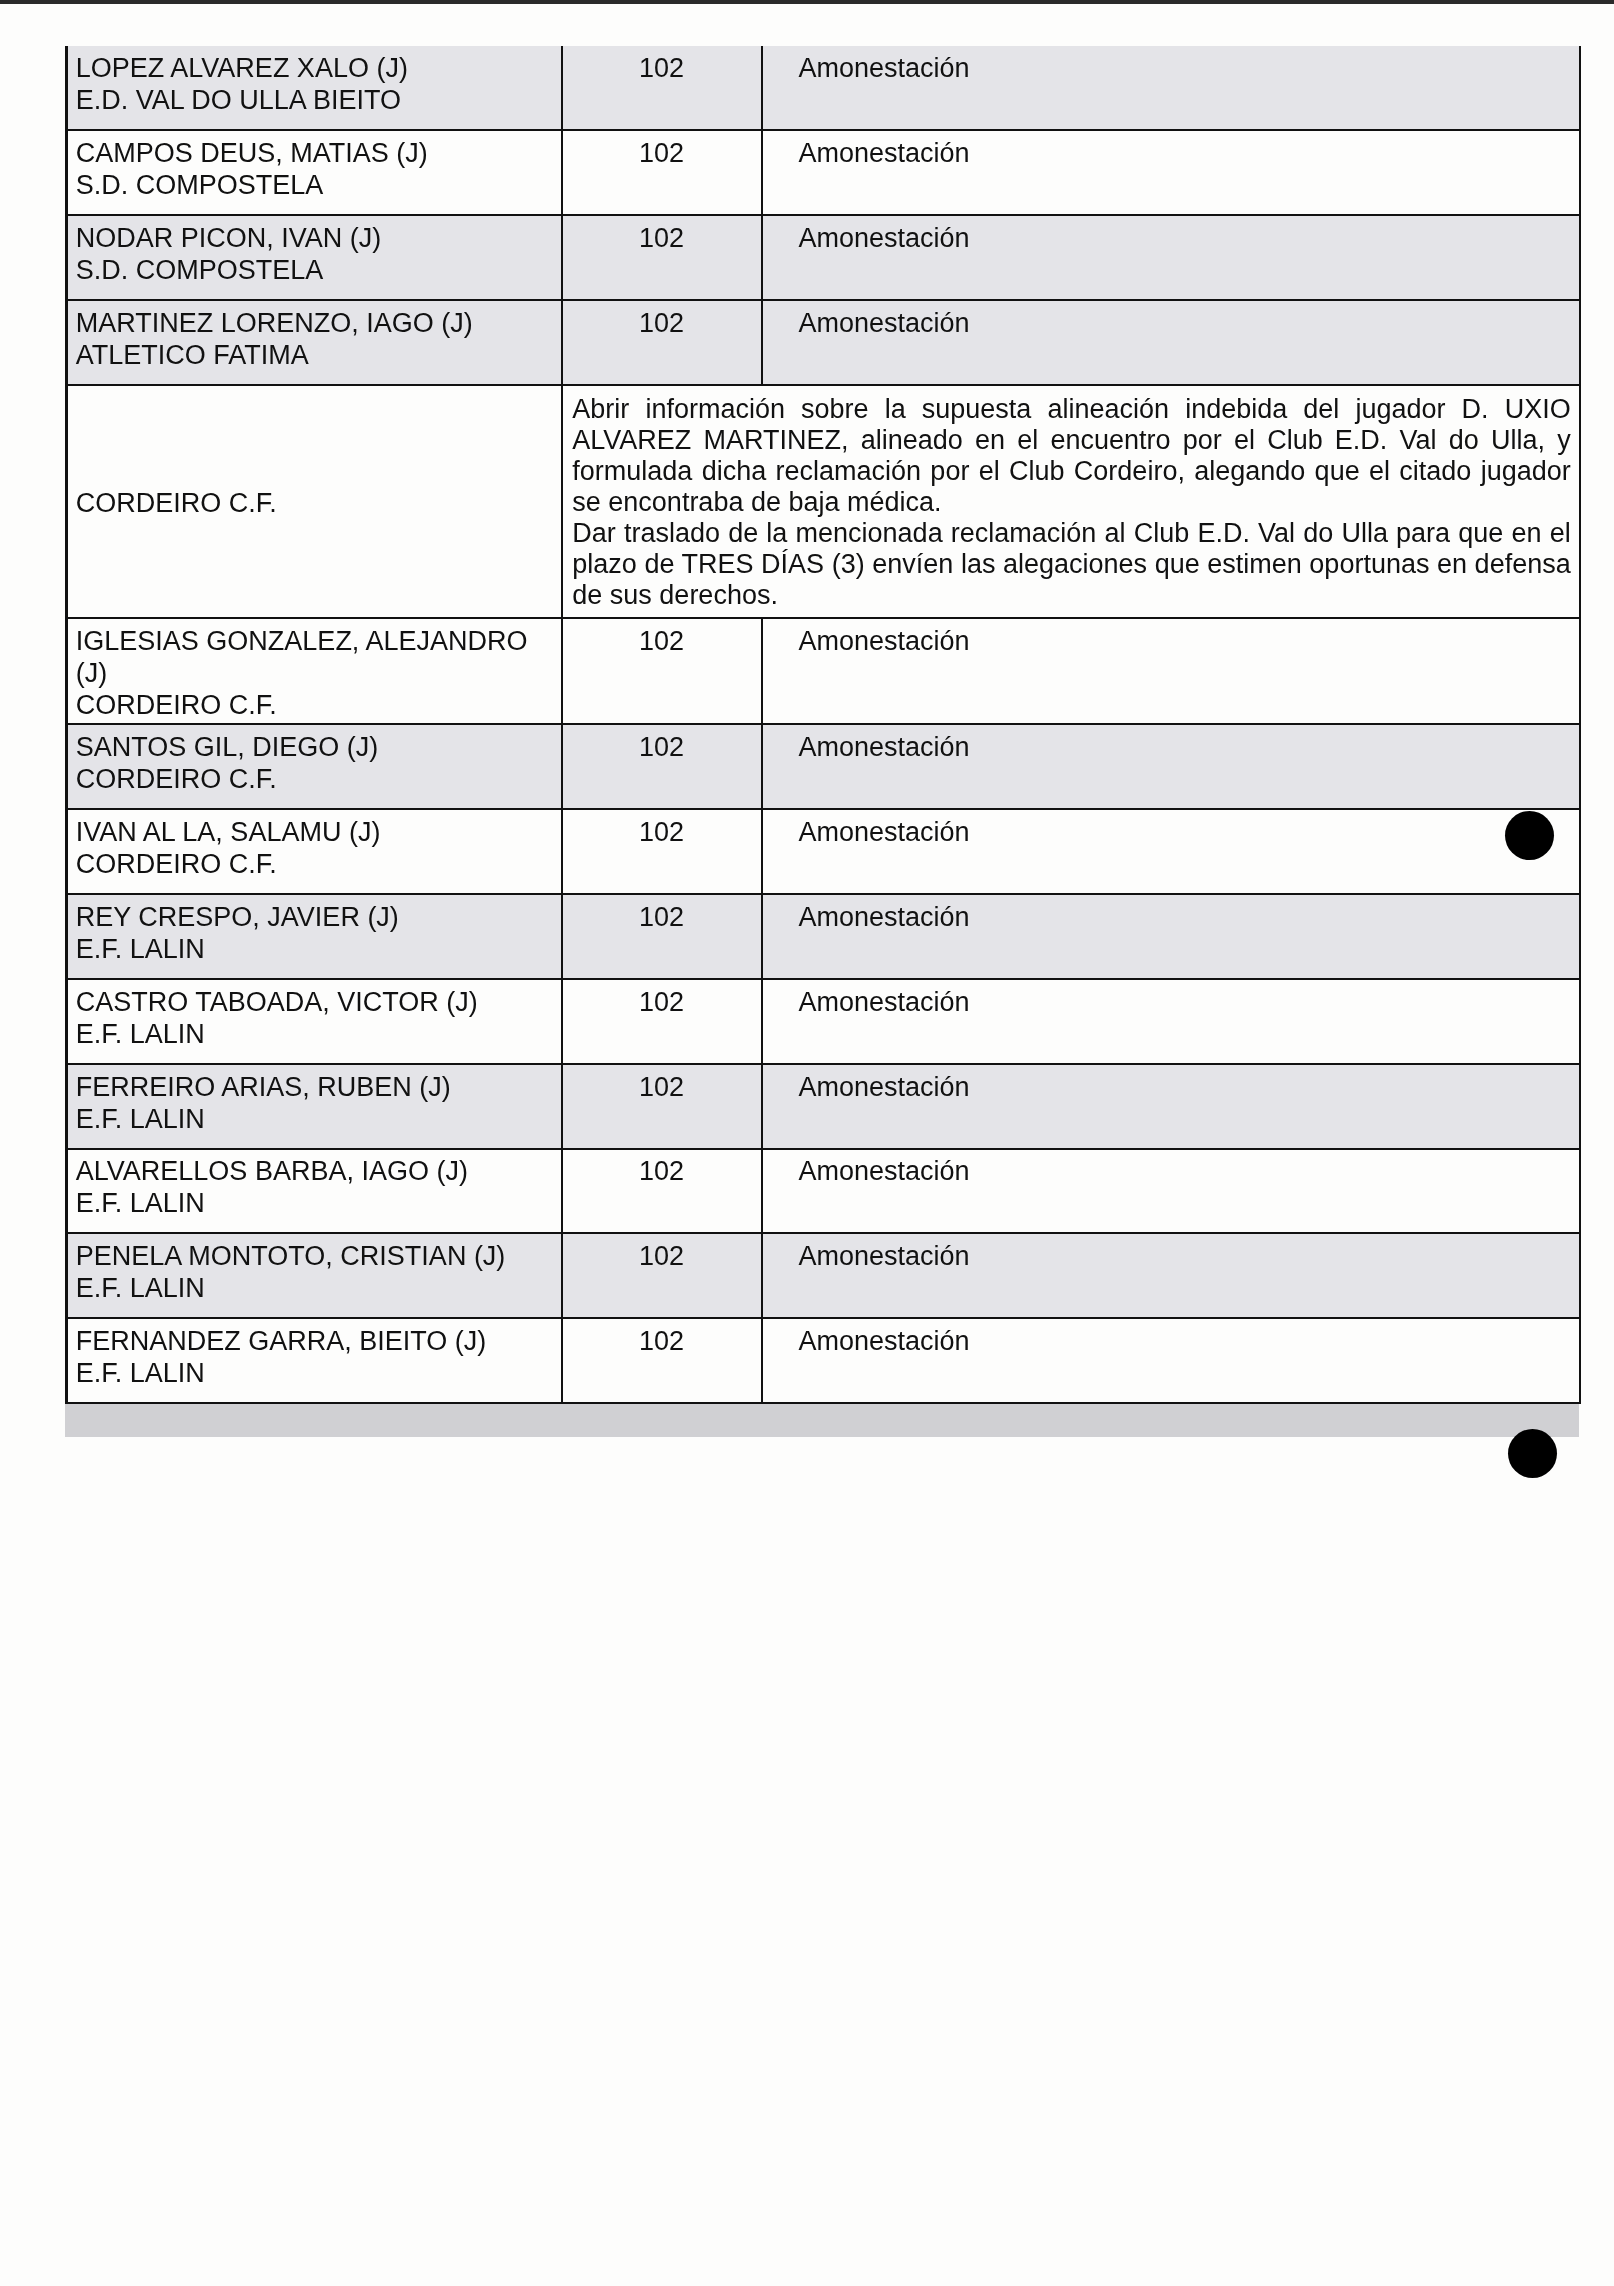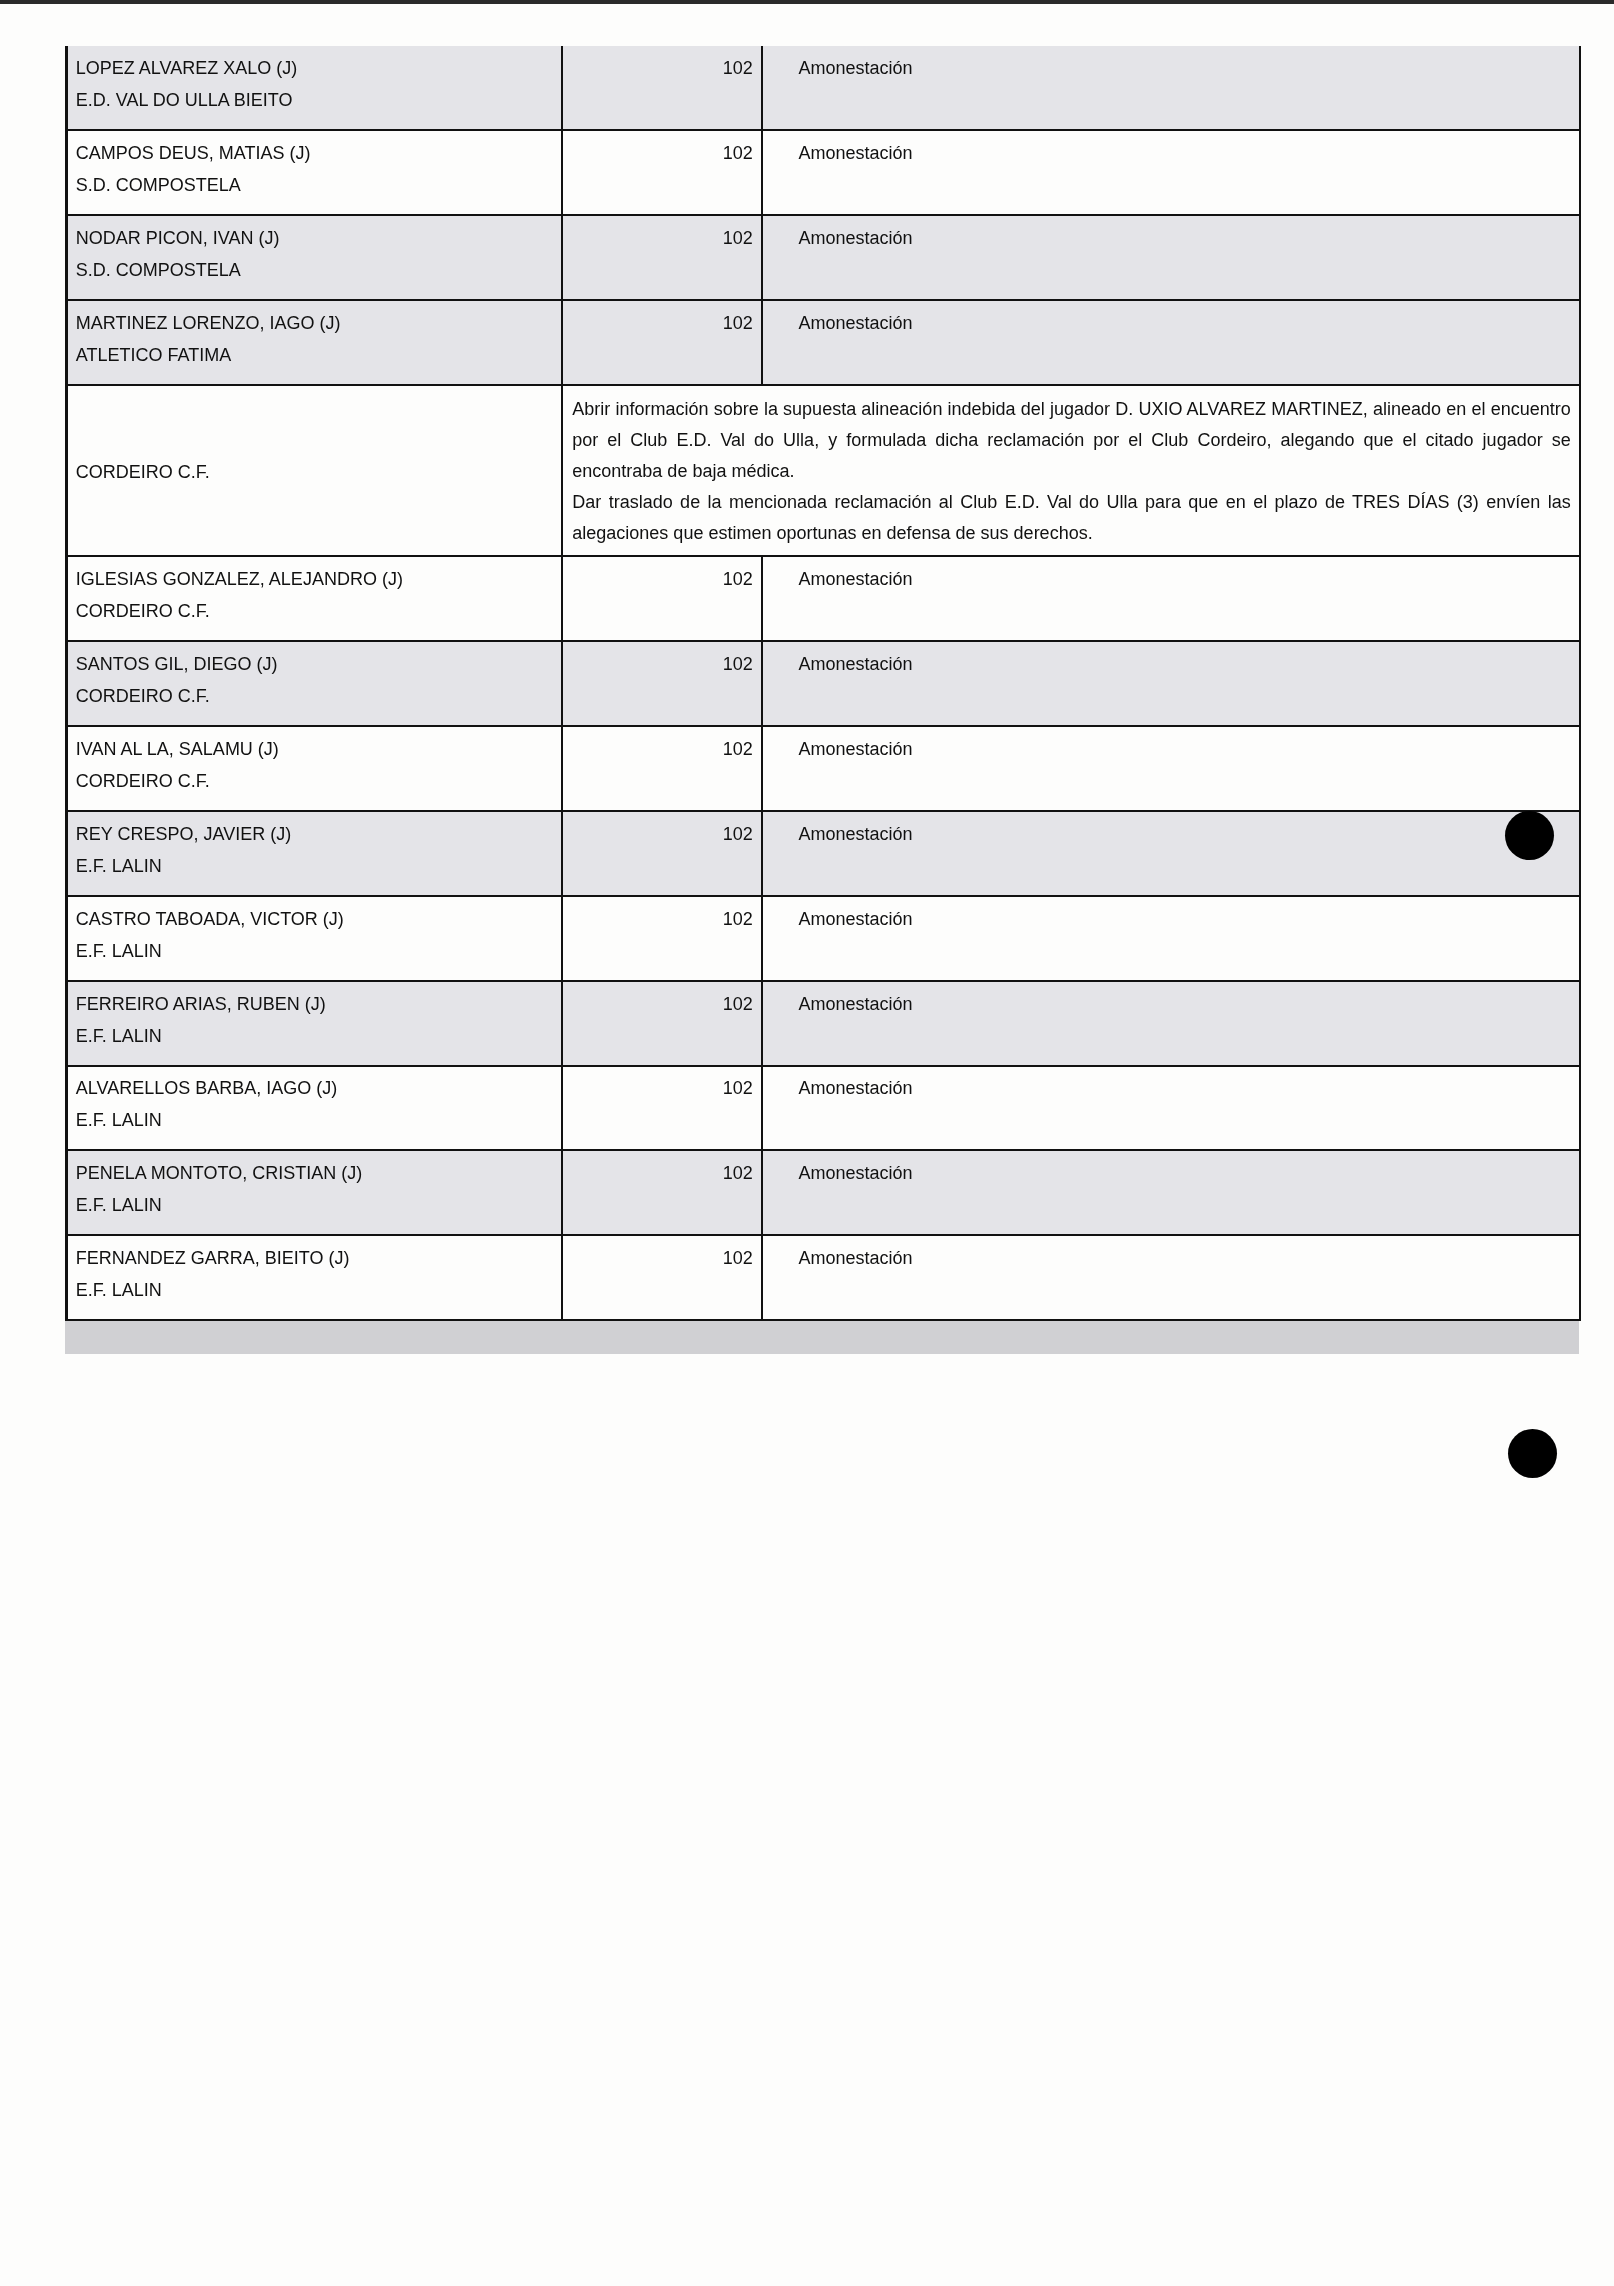--- a/index.html
+++ b/index.html
@@ -11,24 +11,24 @@
   .sheet {
     position: absolute; left: 65px; top: 46px; width: 1514px;
   }
   table {
     border-collapse: collapse; width: 1514px; table-layout: fixed;
     border-left: 3.9px solid #111; border-right: 2.9px solid #111;
   }
   col.c1 { width: 495px; } col.c2 { width: 200px; } col.c3 { width: 818px; }
   td {
     border-top: 2.9px solid #111; border-bottom: 2.9px solid #111;
-    font-size: 18px; line-height: 32px; vertical-align: top; padding: 5.9px 7.8px 2px 7.8px;
+    font-size: 27px; line-height: 32px; vertical-align: top; padding: 5.9px 7.8px 2px 7.8px;
   }
   td.c1 { border-right: 2.9px solid #111; height: 75px; }
-  td.c2 { text-align: right; padding-top: 5.9px; }
+  td.c2 { text-align: center; padding-top: 5.9px; }
   td.c3 { border-left: 2.9px solid #111; padding-left: 36px; }
   tr.shade td { background: #e4e4e8; }
   tr.first td { border-top: none; }
   td.desc { text-align: justify; padding: 8.8px 7.8px 5.9px 9.8px; line-height: 31px; border-left: 2.9px solid #111; }
   td.club-only { vertical-align: middle; }
   .footer-band { height: 33px; background: #d0d0d3; margin-left: 0; width: 1514px; }
   .dot { position: absolute; width: 49px; height: 49px; border-radius: 50%; background: #000; }
 </style>
 </head>
 <body>

